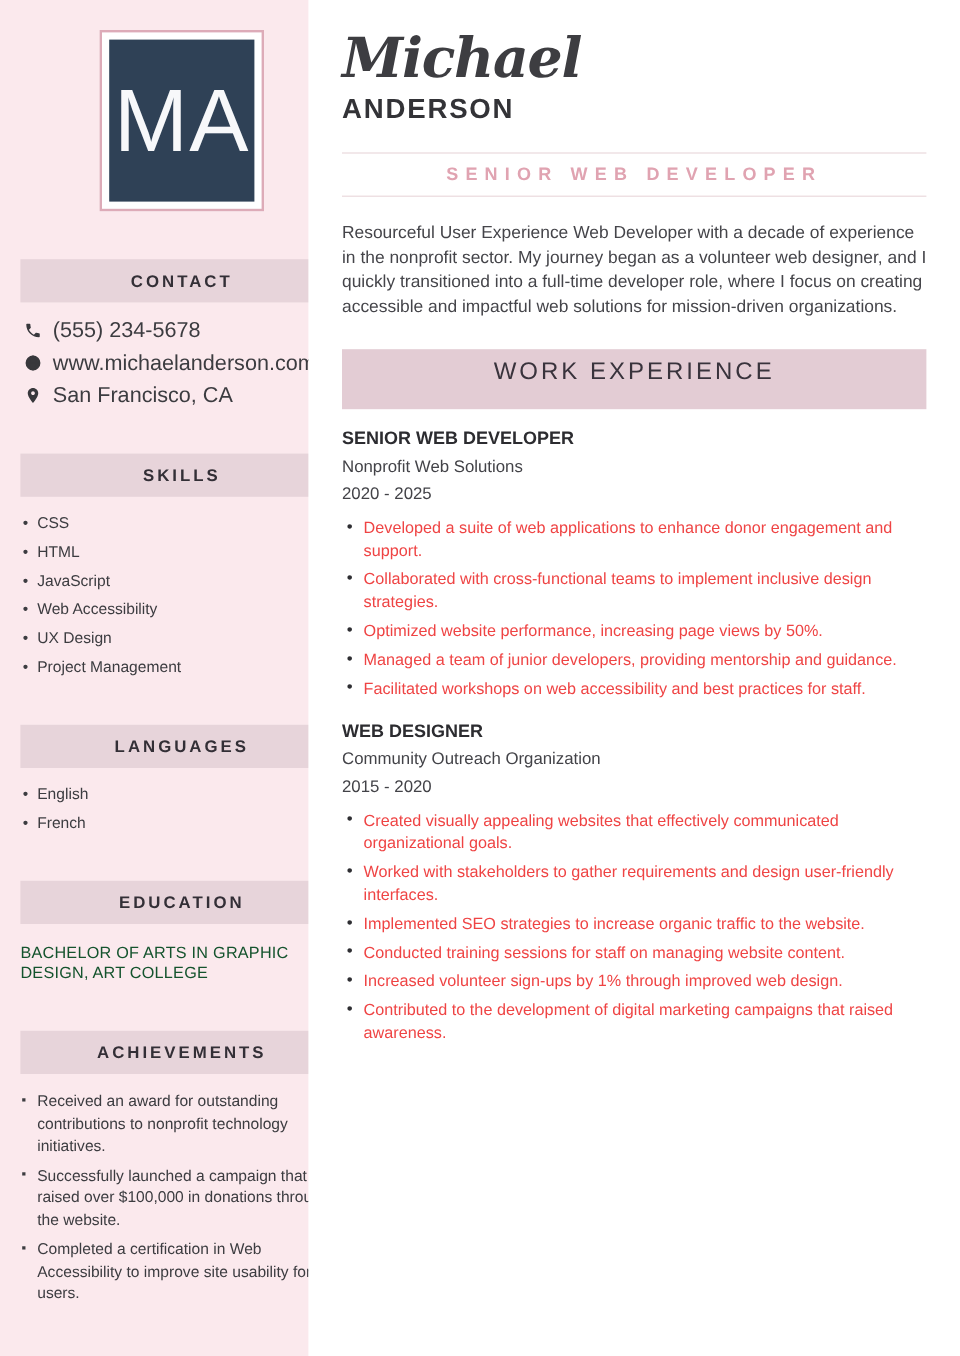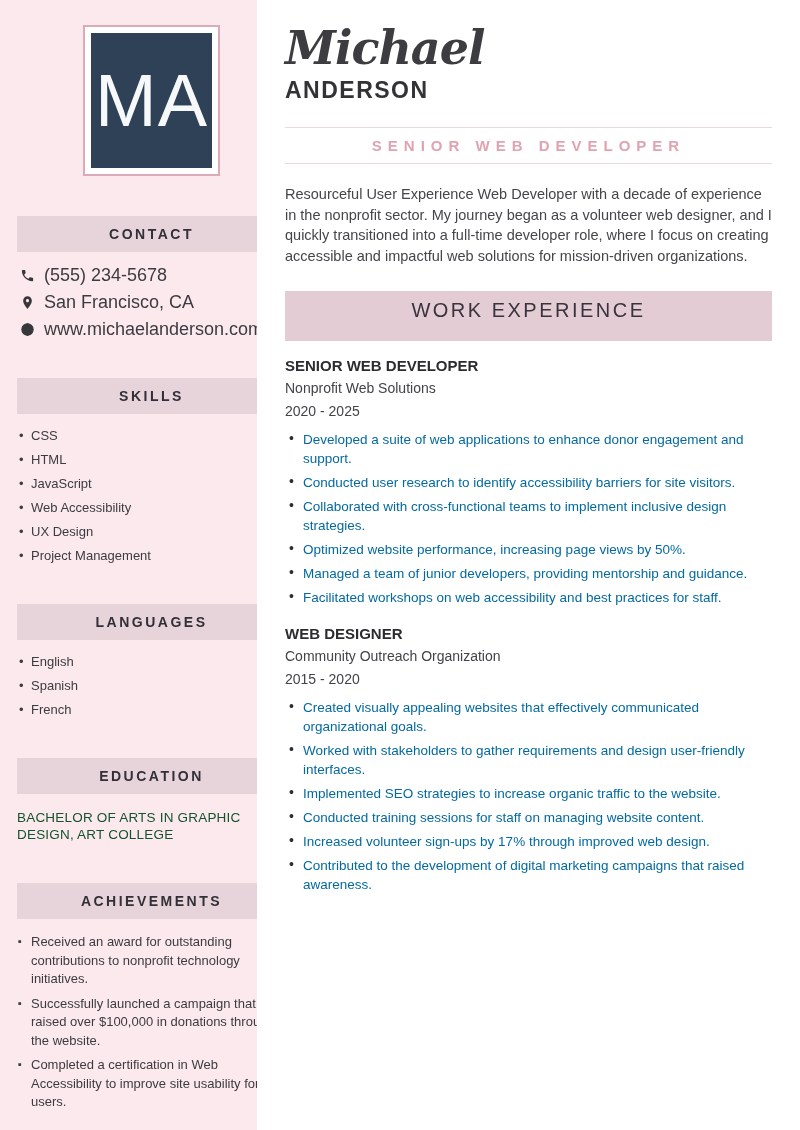--- a/index.html
+++ b/index.html
@@ -147,21 +147,21 @@
     line-height: 22px;
   }
   .job-company, .job-dates {
     font-size: 14px; color: #434348;
     line-height: 22.5px;
   }
   .job-bullets { list-style: none; margin-top: 8px; }
   .job-bullets li {
     position: relative;
     padding-left: 18px;
-    font-size: 13.5px; color: #0369a1;
+    font-size: 13.5px; color: #ef4444;
     line-height: 19px;
     margin-bottom: 5px;
   }
   .job-bullets li::before {
     content: "•";
     position: absolute; left: 4px; top: -1px;
     font-size: 14px;
     color: #2e2e32;
   }
 </style>
@@ -184,40 +184,40 @@
 
           <li class="contact-item">
             <span class="cicon">
               <svg viewBox="0 0 24 24">
                 <path d="M6.62 10.79c1.44 2.83 3.76 5.14 6.59 6.59l2.2-2.21c.27-.27.67-.36 1.02-.24 1.12.37 2.33.57 3.57.57.55 0 1 .45 1 1V20c0 .55-.45 1-1 1-9.39 0-17-7.61-17-17 0-.55.45-1 1-1h3.5c.55 0 1 .45 1 1 0 1.25.2 2.45.57 3.57.11.35.03.74-.25 1.02l-2.2 2.2z"></path>
               </svg>
             </span>
             <span>(555) 234-5678</span>
           </li>
 
-
-          <li class="contact-item">
-            <span class="cicon">
-              <svg viewBox="0 0 24 24">
-                <path d="M12 2C8.13 2 5 5.13 5 9c0 5.25 7 13 7 13s7-7.75 7-13c0-3.87-3.13-7-7-7zm0 9.5c-1.38 0-2.5-1.12-2.5-2.5S10.62 6.5 12 6.5s2.5 1.12 2.5 2.5-1.12 2.5-2.5 2.5z"></path>
-              </svg>
-            </span>
-            <span>San Francisco, CA</span>
-          </li>
 
           <li class="contact-item">
             <span class="cicon">
               <svg viewBox="0 0 24 24" fill="none" stroke="#38383c" stroke-width="1.8">
                 <circle cx="12" cy="12" r="9"></circle>
                 <ellipse cx="12" cy="12" rx="4" ry="9"></ellipse>
                 <line x1="3" y1="12" x2="21" y2="12"></line>
               </svg>
             </span>
             <span>www.michaelanderson.com</span>
           </li>
+
+          <li class="contact-item">
+            <span class="cicon">
+              <svg viewBox="0 0 24 24">
+                <path d="M12 2C8.13 2 5 5.13 5 9c0 5.25 7 13 7 13s7-7.75 7-13c0-3.87-3.13-7-7-7zm0 9.5c-1.38 0-2.5-1.12-2.5-2.5S10.62 6.5 12 6.5s2.5 1.12 2.5 2.5-1.12 2.5-2.5 2.5z"></path>
+              </svg>
+            </span>
+            <span>San Francisco, CA</span>
+          </li>
         </ul>
     </section>
 
     <section>
       <div class="side-bar-title">SKILLS</div>
       <ul class="plain-list">
 
           <li>CSS</li>
 
           <li>HTML</li>
@@ -231,21 +231,20 @@
           <li>Project Management</li>
         </ul>
     </section>
 
     <section>
       <div class="side-bar-title">LANGUAGES</div>
       <ul class="plain-list">
 
           <li>English</li>
 
-          <li>Spanish</li>
 
           <li>French</li>
         </ul>
     </section>
 
     <section>
       <div class="side-bar-title">EDUCATION</div>
       <div class="degree">BACHELOR OF ARTS IN GRAPHIC DESIGN, ART COLLEGE</div>
     </section>
 
@@ -281,21 +280,20 @@
     <div>
 
         <div class="job">
           <div class="job-name">SENIOR WEB DEVELOPER</div>
           <div class="job-company">Nonprofit Web Solutions</div>
           <div class="job-dates">2020 - 2025</div>
           <ul class="job-bullets">
 
               <li>Developed a suite of web applications to enhance donor engagement and support.</li>
 
-              <li>Conducted user research to identify accessibility barriers for site visitors.</li>
 
               <li>Collaborated with cross-functional teams to implement inclusive design strategies.</li>
 
               <li>Optimized website performance, increasing page views by 50%.</li>
 
               <li>Managed a team of junior developers, providing mentorship and guidance.</li>
 
               <li>Facilitated workshops on web accessibility and best practices for staff.</li>
             </ul>
         </div>
@@ -307,21 +305,21 @@
           <ul class="job-bullets">
 
               <li>Created visually appealing websites that effectively communicated organizational goals.</li>
 
               <li>Worked with stakeholders to gather requirements and design user-friendly interfaces.</li>
 
               <li>Implemented SEO strategies to increase organic traffic to the website.</li>
 
               <li>Conducted training sessions for staff on managing website content.</li>
 
-              <li>Increased volunteer sign-ups by 17% through improved web design.</li>
+              <li>Increased volunteer sign-ups by 1% through improved web design.</li>
 
               <li>Contributed to the development of digital marketing campaigns that raised awareness.</li>
             </ul>
         </div>
       </div>
 
   </main>
 </div>
 
 </body></html>

